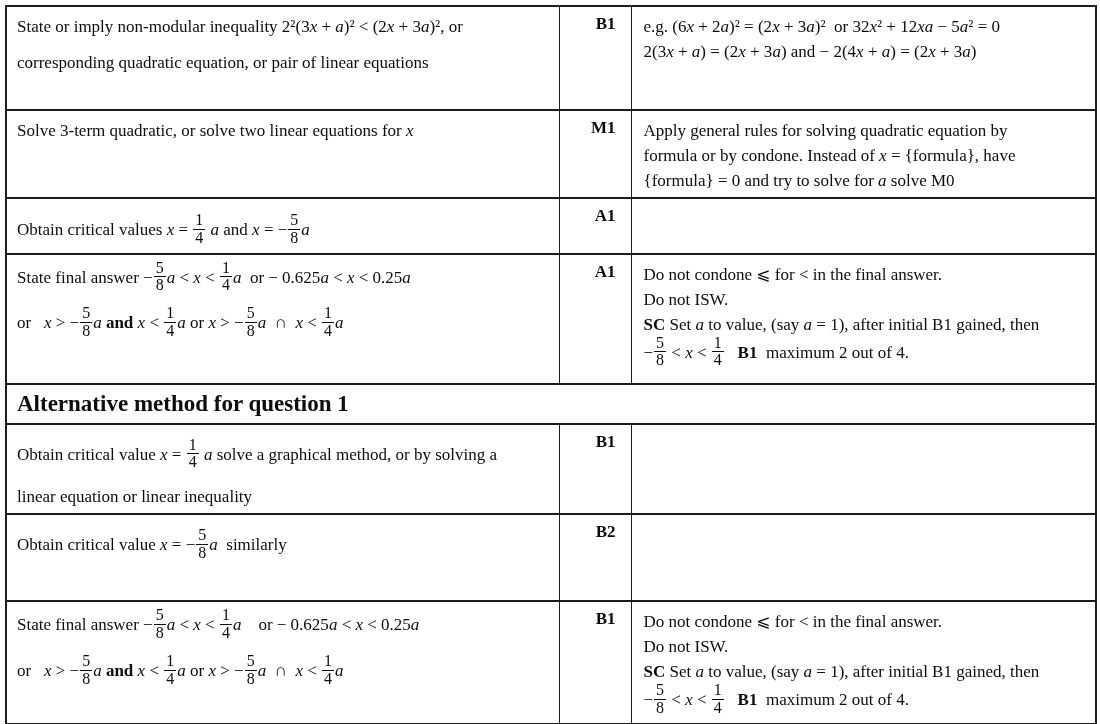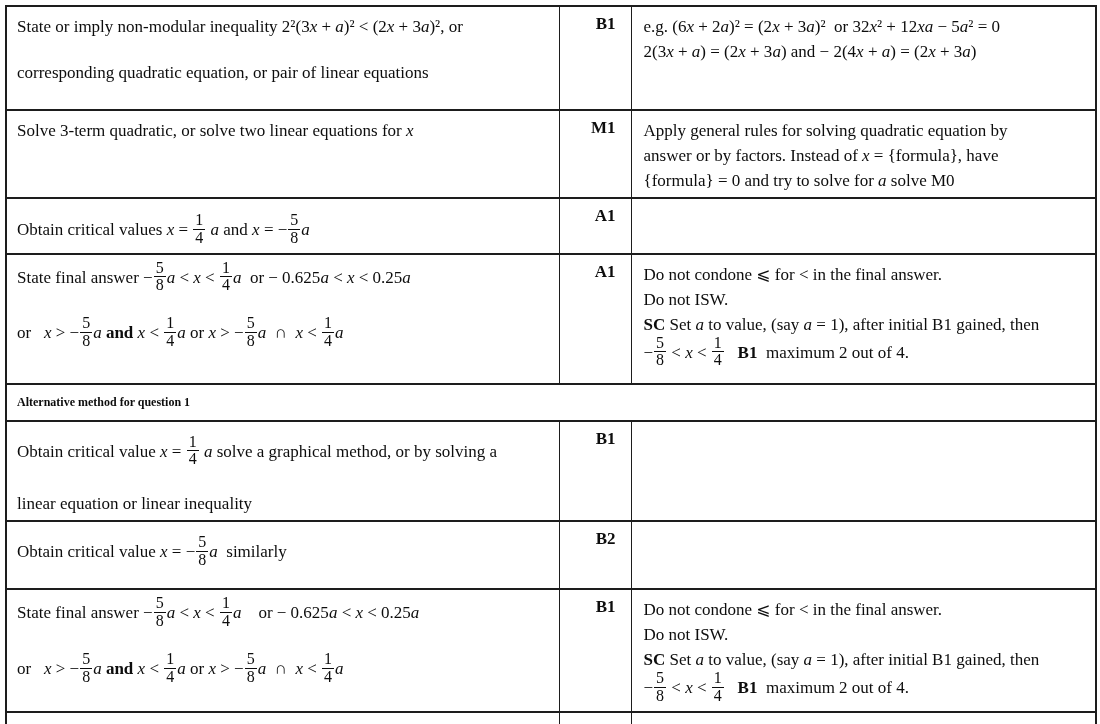--- a/index.html
+++ b/index.html
@@ -16,40 +16,40 @@
   col.c-desc{width:553px;}
   col.c-mark{width:72px;}
   col.c-guid{width:465px;}
   td{
     border:1px solid #1d1d1d;border-top:2px solid #1d1d1d;border-bottom:2px solid #1d1d1d;
     vertical-align:top;font-size:17px;overflow:hidden;
   }
   td.desc{padding:7px 10px 4px 10px;}
   td.mark{padding:7px 15px 0 0;text-align:right;font-weight:bold;font-size:17px;}
   td.guid{padding:7px 12px 4px 12px;}
-  td.alt-cell{font-weight:bold;padding:6px 10px;vertical-align:middle;font-size:12px;}
+  td.alt-cell{font-weight:bold;padding:6px 10px;vertical-align:middle;font-size:23px;}
   .line{line-height:25px;}
-  .desc .line + .line{margin-top:21px;}
+  .desc .line + .line{margin-top:11px;}
   .it{font-style:italic;}
   .bd{font-weight:bold;}
   .frac{
     display:inline-block;vertical-align:middle;text-align:center;
     line-height:1.05;font-size:16px;margin:0 1px;transform:translateY(-2px);
     font-style:normal;
   }
   .frac span{display:block;padding:0 2px;}
   .frac .den{border-top:1px solid #0d0d0d;}
   
   tbody tr:nth-child(1){height:104px;}
   tbody tr:nth-child(2){height:77px;}
   tbody tr:nth-child(3){height:50px;}
   tbody tr:nth-child(4){height:130px;}
   tbody tr:nth-child(5){height:37px;}
   tbody tr:nth-child(6){height:77px;}
-  tbody tr:nth-child(7){height:68px;margin-left:22px;}
+  tbody tr:nth-child(7){height:87px;margin-left:22px;}
   tbody tr:nth-child(8){height:122px;}
   tbody tr:nth-child(9){height:41px;}
   tbody tr:nth-child(3) td.desc{padding-top:15px;}
   tbody tr:nth-child(6) td.desc{padding-top:14px;}
   tbody tr:nth-child(7) td.desc{padding-top:14px;}
   tbody tr:nth-child(9) td.mark{padding-top:9px;}
 </style>
 </head>
 <body>
 
@@ -72,21 +72,21 @@
             <div class="line"><span>2(3</span><span class="it">x</span><span> + </span><span class="it">a</span><span>) = (2</span><span class="it">x</span><span> + 3</span><span class="it">a</span><span>) and − 2(4</span><span class="it">x</span><span> + </span><span class="it">a</span><span>) = (2</span><span class="it">x</span><span> + 3</span><span class="it">a</span><span>)</span></div>
           </td>
         </tr>
         <tr>
           <td class="desc">
             <div class="line"><span>Solve 3-term quadratic, or solve two linear equations for </span><span class="it">x</span></div>
           </td>
           <td class="mark">M1</td>
           <td class="guid">
             <div class="line"><span>Apply general rules for solving quadratic equation by</span></div>
-            <div class="line"><span>answer or by factors. Instead of </span><span class="it">x</span><span> = {formula}, have</span></div>
+            <div class="line"><span>formula or by condone. Instead of </span><span class="it">x</span><span> = {formula}, have</span></div>
             <div class="line"><span>{formula} = 0 and try to solve for </span><span class="it">a</span><span> solve M0</span></div>
           </td>
         </tr>
         <tr>
           <td class="desc">
             <div class="line"><span>Obtain critical values </span><span class="it">x</span><span> = </span><span class="frac"><span class="num">1</span><span class="den">4</span></span><span>&nbsp;</span><span class="it">a</span><span> and </span><span class="it">x</span><span> = −</span><span class="frac"><span class="num">5</span><span class="den">8</span></span><span class="it">a</span></div>
           </td>
           <td class="mark">A1</td>
           <td class="guid"></td>
         </tr>

